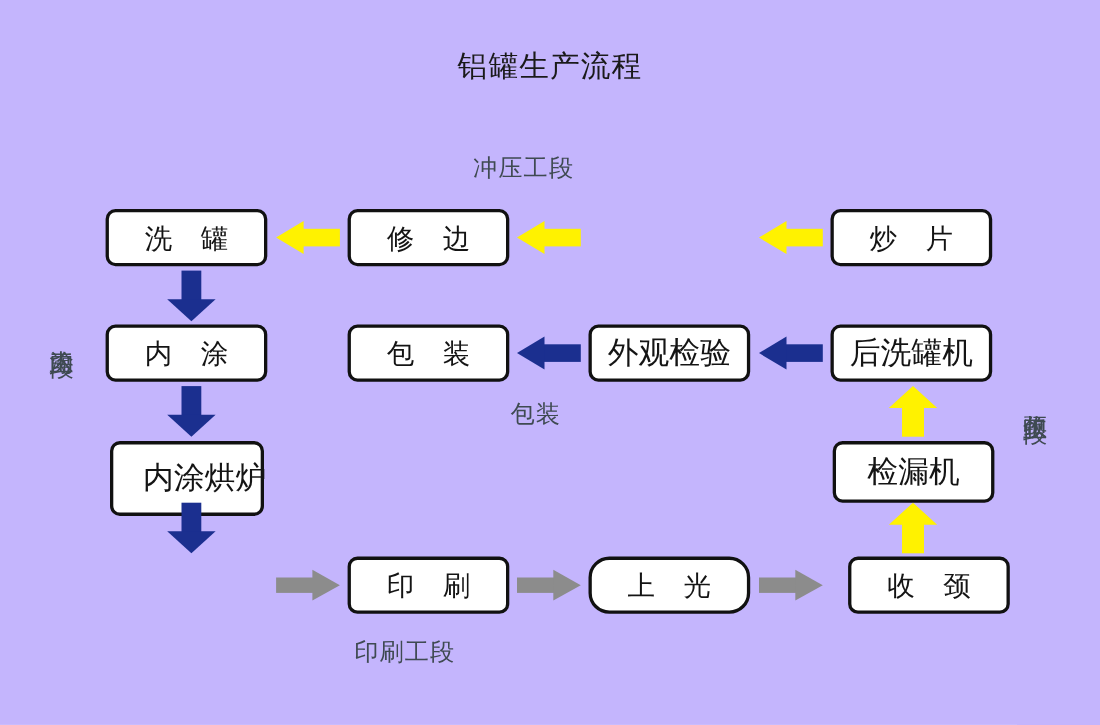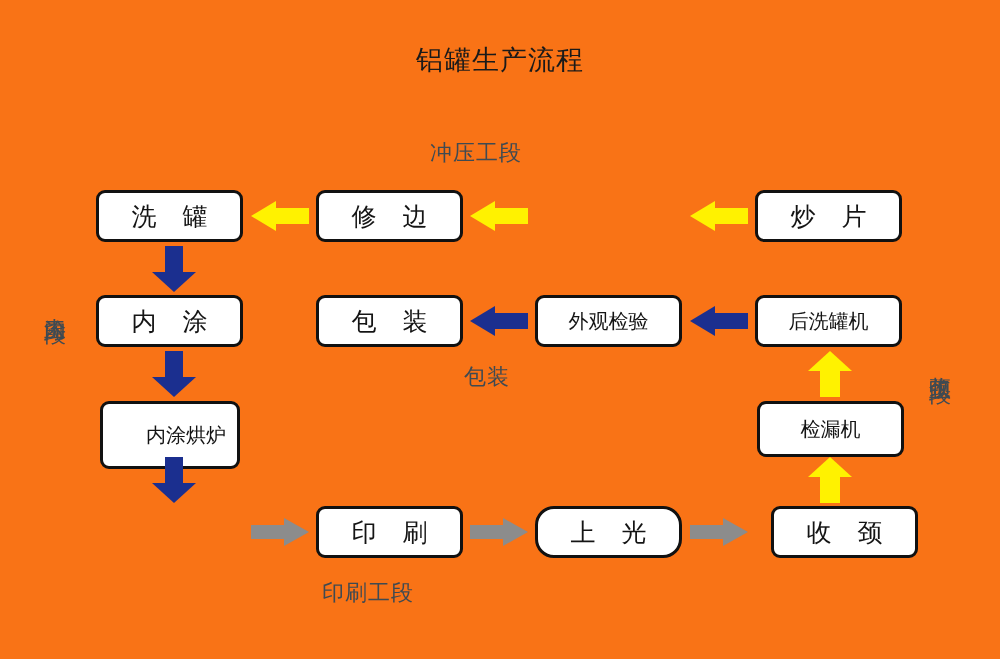--- a/index.html
+++ b/index.html
@@ -4,21 +4,21 @@
 <style>
   html, body {
     margin: 0;
     padding: 0;
     background: #ffffff;
   }
   #canvas {
     position: relative;
     width: 1000px;
     height: 659px;
-    background: #f97316;
+    background: #c4b5fd;
     font-family: "DejaVu Sans", "Liberation Sans", sans-serif;
     overflow: hidden;
   }
 
   
   .title {
     position: absolute;
     left: 0;
     top: 42px;
     width: 1000px;
@@ -37,21 +37,21 @@
     border-radius: 9px;
     background: #ffffff;
     display: flex;
     align-items: center;
     justify-content: center;
     color: #141414;
     font-size: 25px;
     letter-spacing: 1px;
     white-space: nowrap;
   }
-  .box.wide-text { font-size: 20px; letter-spacing: 0px; }
+  .box.wide-text { font-size: 28px; letter-spacing: 0px; }
   .box .sp { letter-spacing: 9px; padding-left: 9px; }
 
   
   .seclabel {
     position: absolute;
     color: #3f4a52;
     font-size: 22px;
     letter-spacing: 1px;
     white-space: nowrap;
   }

